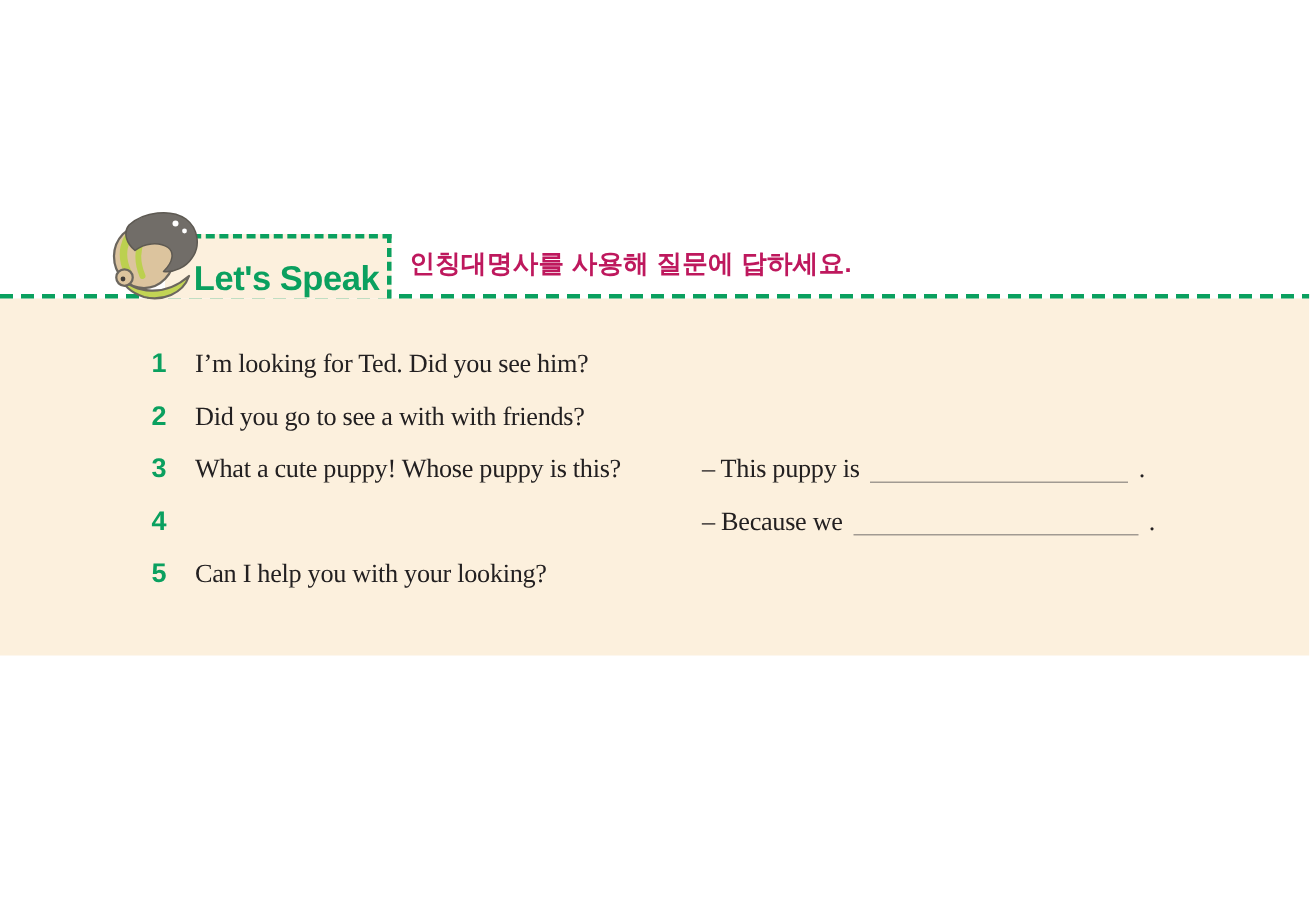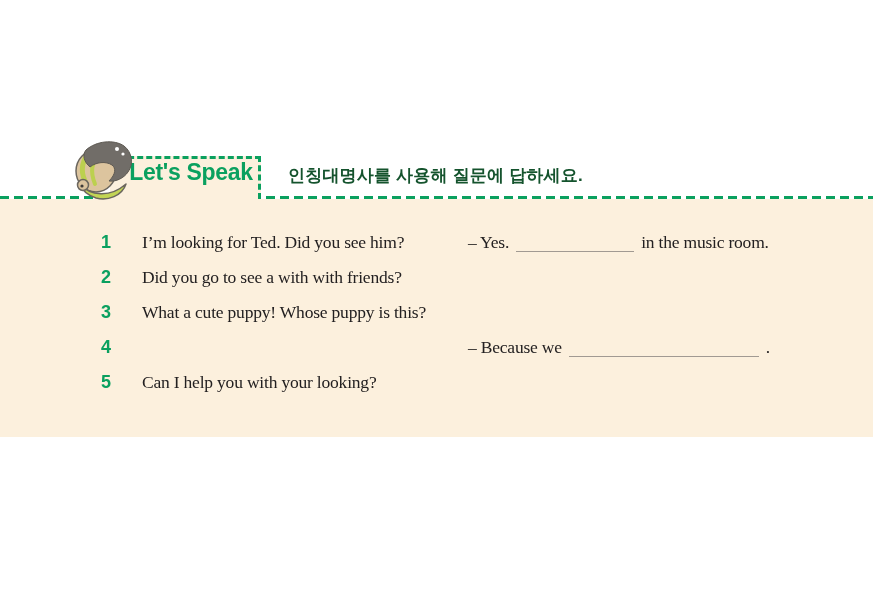--- a/index.html
+++ b/index.html
@@ -24,48 +24,47 @@
     position:absolute;left:0;top:199px;width:873px;height:238px;
     background:var(--panel-cream);z-index:0;
   }
   
   .tab{
     position:absolute;left:110px;top:156px;width:151px;height:43px;
     background:var(--panel-cream);
     border-top:3px dashed var(--accent-green);
     border-right:3px dashed var(--accent-green);
     box-sizing:border-box;
-    display:flex;align-items:flex-start;justify-content:center;
+    display:flex;align-items:flex-end;justify-content:center;
     z-index:2;
   }
   .tab-label{
     font-family:"Liberation Sans",sans-serif;
     font-weight:bold;font-size:23px;color:var(--accent-green);
     letter-spacing:-0.3px;padding-left:14px;
   }
   .fish{position:absolute;left:72px;top:140px;width:64px;height:60px;z-index:3;}
   .instruction{
-    position:absolute;left:288px;top:164px;
+    position:absolute;left:273px;top:164px;
     font-family:"Liberation Sans",sans-serif;
-    font-weight:bold;font-size:17px;color:#14532d;z-index:2;
+    font-weight:bold;font-size:17px;color:#be185d;z-index:2;
     letter-spacing:0.2px;
   }
   
   .rows{position:absolute;left:0;top:230px;width:873px;z-index:2;}
   .row{position:relative;height:35px;}
   .num{
     position:absolute;left:96px;width:20px;text-align:center;
     font-family:"Liberation Sans",sans-serif;font-weight:bold;
     font-size:18px;color:var(--accent-green);line-height:24px;
   }
   .question{
     position:absolute;left:130px;
     font-size:17.5px;color:var(--text-dark);line-height:24px;
     letter-spacing:-0.2px;
-    margin-left:12px;
   }
   .answer{
     position:absolute;left:468px;white-space:nowrap;
     font-size:17.5px;color:var(--text-dark);line-height:24px;
     letter-spacing:-0.2px;
   }
   .blank{
     display:inline-block;height:14px;
     border-bottom:1.5px solid var(--blank-line-gray);
     vertical-align:-4px;margin:0 7px;
@@ -94,31 +93,31 @@
     <circle cx="11" cy="45" r="5.5" fill="#dcc49e" stroke="#6b665e" stroke-width="1.5"></circle>
     <circle cx="10" cy="46" r="1.6" fill="#3f3b38"></circle>
   </svg>
 
   <div class="instruction">인칭대명사를 사용해 질문에 답하세요.</div>
 
   <div class="rows">
     <div class="row">
       <span class="num">1</span>
       <span class="question">I’m looking for Ted. Did you see him?</span>
-      <span class="answer"><span>– Yes.</span><span class="blank" style="width: 118px;"></span><span>in the music room.</span></span>
     </div>
 
     <div class="row">
       <span class="num">2</span>
       <span class="question">Did you go to see a with with friends?</span>
     </div>
 
     <div class="row">
       <span class="num">3</span>
       <span class="question">What a cute puppy! Whose puppy is this?</span>
+      <span class="answer"><span>– This puppy is</span><span class="blank" style="width: 172px;"></span><span>.</span></span>
     </div>
 
     <div class="row">
       <span class="num">4</span>
       <span class="answer"><span>– Because we</span><span class="blank" style="width: 190px;"></span><span>.</span></span>
     </div>
 
     <div class="row">
       <span class="num">5</span>
       <span class="question">Can I help you with your looking?</span>

